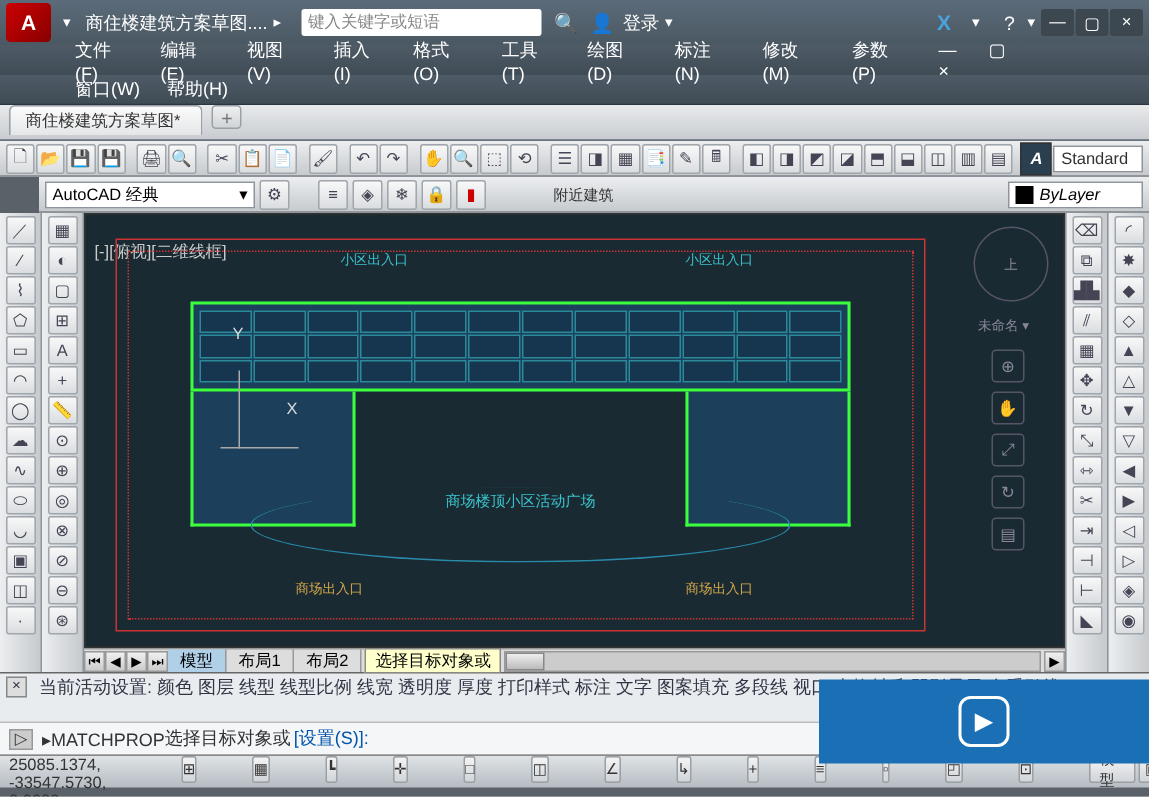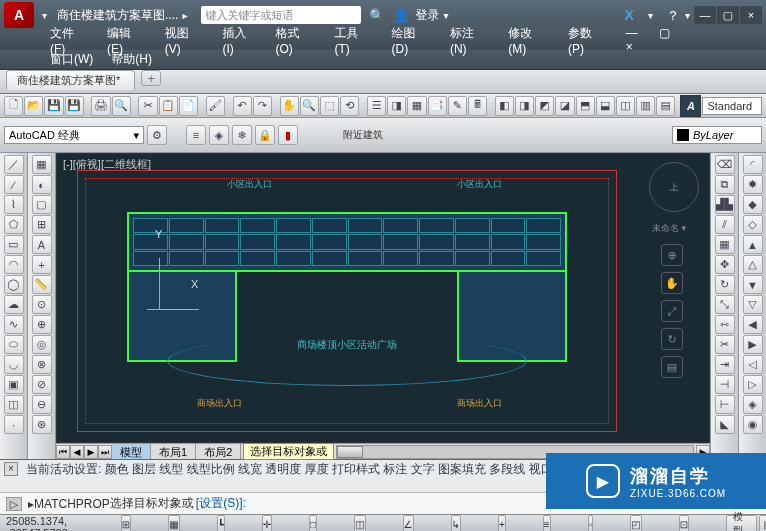--- a/index.html
+++ b/index.html
@@ -29,36 +29,36 @@
 .filetabs .tab { background: linear-gradient(#fcfcfc, #e4e6e8); border: 1px solid #9aa0a6; border-bottom: none; border-radius: 4px 4px 0 0; padding: 2px 14px 2px 10px; font-size: 11px; color: #333; position: relative; }
 .filetabs .newtab { width: 20px; height: 16px; margin-left: 6px; background: linear-gradient(#f0f0f0, #d0d4d8); border: 1px solid #9aa0a6; border-radius: 3px; display: flex; align-items: center; justify-content: center; font-size: 13px; color: #777; }
 
 
 .toolbar { height: 24px; background: linear-gradient(#eceef0, #c6cacd); border-bottom: 1px solid #8d949c; display: flex; align-items: center; padding: 0 4px; gap: 1px; }
 .tbtn { width: 20px; height: 20px; background: linear-gradient(#f8f8f8, #dadde0); border: 1px solid #a0a6ac; border-radius: 2px; display: flex; align-items: center; justify-content: center; font-size: 11px; color: #445; cursor: pointer; }
 .sep { width: 6px; }
 .toolbar .stylebox { margin-left: auto; width: 62px; height: 18px; background: #fff; border: 1px solid #8d949c; font-size: 11px; padding: 0 4px; line-height: 16px; color: #333; }
 .toolbar .styleicon { width: 22px; height: 22px; background: #2a3f50; color: #fff; font-weight: bold; font-style: italic; display: flex; align-items: center; justify-content: center; border: 1px solid #333; margin-left: 4px; }
 
-.toolbar2 { height: 35px; background: linear-gradient(#eceef0, #c6cacd); border-bottom: 1px solid #8d949c; display: flex; align-items: center; padding: 0 4px; }
+.toolbar2 { height: 24px; background: linear-gradient(#eceef0, #c6cacd); border-bottom: 1px solid #8d949c; display: flex; align-items: center; padding: 0 4px; margin-left: 26px; }
 .wscombo { width: 140px; height: 18px; background: #fff; border: 1px solid #8d949c; font-size: 11px; padding: 0 4px; line-height: 16px; display: flex; justify-content: space-between; align-items: center; }
 .toolbar2 .tbtn { margin-left: 3px; }
 .toolbar2 .layerlabel { margin-left: 6px; font-size: 10px; color: #333; padding-left: 39px; }
 .layerbox { margin-left: auto; width: 90px; height: 18px; background: #fff; border: 1px solid #8d949c; font-size: 11px; padding: 0 4px; line-height: 16px; display: flex; align-items: center; font-style: italic; }
 .layerbox .swatch { width: 12px; height: 12px; background: #000; margin-right: 4px; }
 
 
 .main { display: flex; height: 306px; background: #c6cacd; }
 .vtoolbar { width: 28px; background: linear-gradient(to right, #eceef0, #c6cacd); border-right: 1px solid #8d949c; display: flex; flex-direction: column; align-items: center; padding: 2px 0; gap: 1px; }
 .vtoolbar .tbtn { width: 20px; height: 19px; }
 .vtoolbar.right { border-right: none; border-left: 1px solid #8d949c; }
 
 .canvas-wrap { flex: 1; display: flex; flex-direction: column; }
 .canvas { flex: 1; background: #1a2a33; position: relative; overflow: hidden; border: 1px solid #333; }
-.canvas .vplabel { position: absolute; top: 3px; left: 6px; color: #ccc; font-size: 11px; background: rgba(0,0,0,0.0); }
+.canvas .vplabel { position: absolute; top: 17px; left: 6px; color: #ccc; font-size: 11px; background: rgba(0,0,0,0.0); }
 .canvas .building-outline { position: absolute; top: 16px; left: 20px; width: 540px; height: 262px; border: 1px solid #cc3333; }
 .canvas .building-outline2 { position: absolute; top: 24px; left: 28px; width: 524px; height: 246px; border: 1px dotted #cc3333; }
 .canvas .ushape { position: absolute; top: 58px; left: 70px; width: 440px; height: 150px; }
 .canvas .ushape .top { height: 60px; background: rgba(30,80,120,0.6); border: 2px solid #3cff3c; position: relative; }
 .canvas .ushape .legs { display: flex; justify-content: space-between; height: 90px; }
 .canvas .ushape .leg { width: 110px; background: rgba(30,80,120,0.6); border: 2px solid #3cff3c; border-top: none; }
 .canvas .grid-cells { position: absolute; inset: 4px; display: grid; grid-template-columns: repeat(12, 1fr); grid-template-rows: repeat(3, 1fr); gap: 1px; }
 .canvas .grid-cells span { border: 1px solid #2a8a9a; background: rgba(10,30,50,0.3); }
 .canvas .plaza-text { position: absolute; top: 184px; left: 240px; color: #3cc3cc; font-size: 10px; }
 .canvas .entrance1 { position: absolute; top: 24px; left: 170px; color: #3cc3cc; font-size: 9px; }
@@ -409,17 +409,13 @@
   <div class="right">
     <div class="sbtn" style="width:auto;padding:0 6px;">模型</div>
     <div class="sbtn">▣</div>
     <div class="sbtn">🔒</div>
     <div class="sbtn">✧</div>
   </div>
 </div>
 
 <div class="watermark">
   <div class="play">▶</div>
-  <div class="txt">
-    <div class="big">溜溜自学</div>
-    <div class="small">ZIXUE.3D66.COM</div>
-  </div>
 </div>
 
 </body></html>

